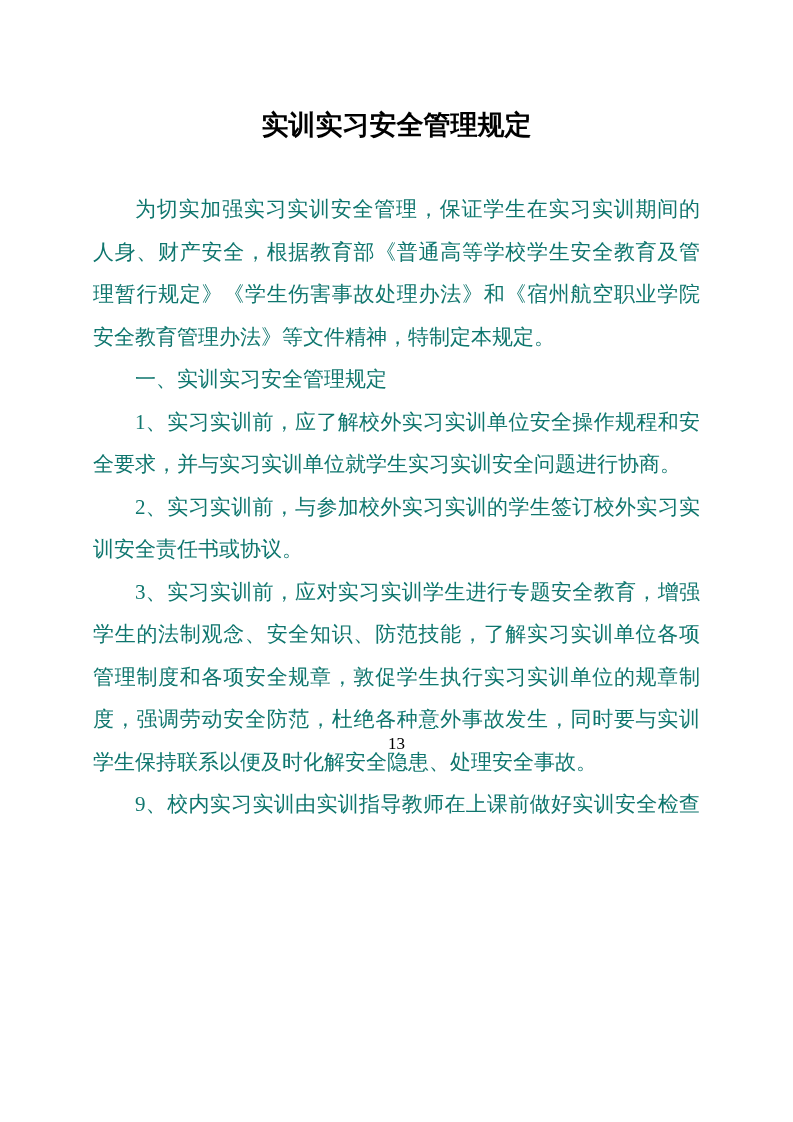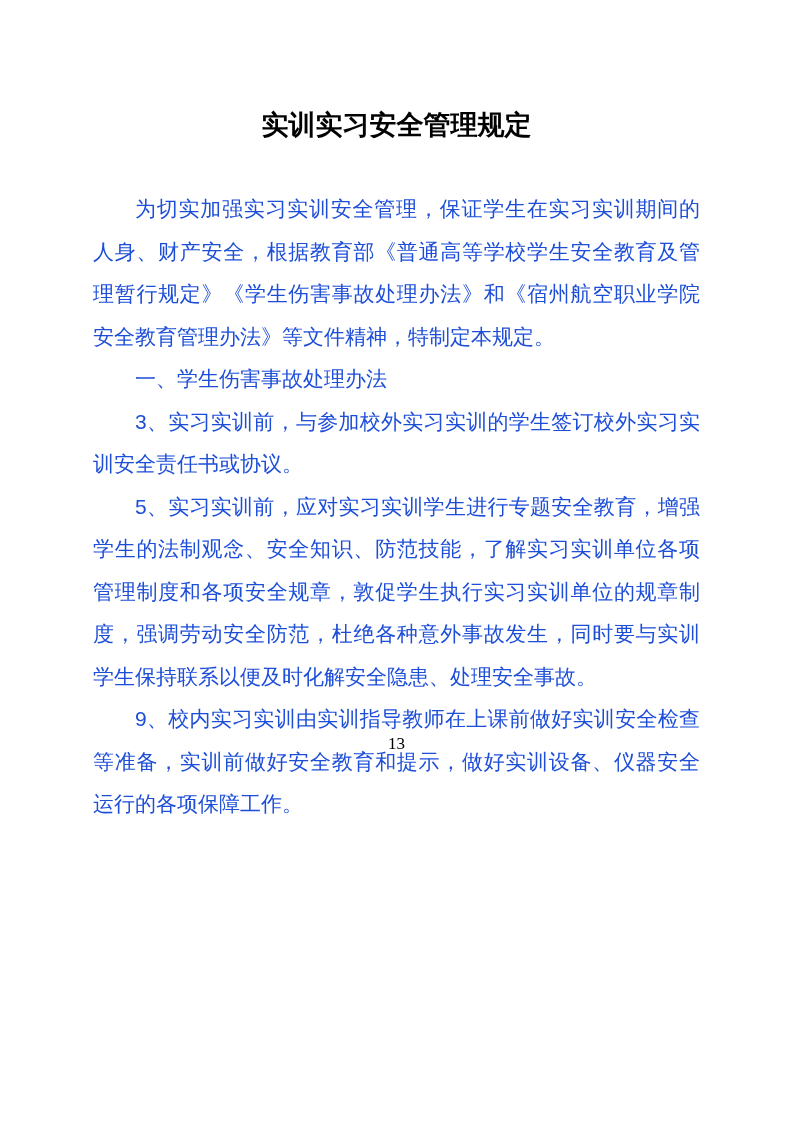--- a/index.html
+++ b/index.html
@@ -24,26 +24,26 @@
     margin: 110px 0 48px 0;
     font-family: "Liberation Sans", "DejaVu Sans", sans-serif;
     font-weight: bold;
     font-size: 27px;
     line-height: 30px;
     text-align: center;
     color: #000000;
   }
   .para {
     margin: 0;
-    font-family: Liberation Sans, sans-serif;
+    font-family: Liberation Serif, serif;
     font-size: 21px;
     line-height: 42.5px;
     text-align: justify;
     text-indent: 2em;
-    color: #1d4ed8;
+    color: #0f766e;
   }
   .heading {
     text-align: left;
   }
   .page-number {
     position: absolute;
     left: 0;
     right: 0;
     bottom: 82px;
     text-align: center;
@@ -55,26 +55,27 @@
 </style>
 </head>
 <body>
 
 <div class="page">
   <div class="content">
     <h1 class="doc-title">实训实习安全管理规定</h1>
 
     <p class="para">为切实加强实习实训安全管理，保证学生在实习实训期间的人身、财产安全，根据教育部《普通高等学校学生安全教育及管理暂行规定》《学生伤害事故处理办法》和《宿州航空职业学院安全教育管理办法》等文件精神，特制定本规定。</p>
 
-    <p class="para heading">一、学生伤害事故处理办法</p>
+    <p class="para heading">一、实训实习安全管理规定</p>
 
+    <p class="para">1、实习实训前，应了解校外实习实训单位安全操作规程和安全要求，并与实习实训单位就学生实习实训安全问题进行协商。</p>
 
-    <p class="para">3、实习实训前，与参加校外实习实训的学生签订校外实习实训安全责任书或协议。</p>
+    <p class="para">2、实习实训前，与参加校外实习实训的学生签订校外实习实训安全责任书或协议。</p>
 
-    <p class="para">5、实习实训前，应对实习实训学生进行专题安全教育，增强学生的法制观念、安全知识、防范技能，了解实习实训单位各项管理制度和各项安全规章，敦促学生执行实习实训单位的规章制度，强调劳动安全防范，杜绝各种意外事故发生，同时要与实训学生保持联系以便及时化解安全隐患、处理安全事故。</p>
+    <p class="para">3、实习实训前，应对实习实训学生进行专题安全教育，增强学生的法制观念、安全知识、防范技能，了解实习实训单位各项管理制度和各项安全规章，敦促学生执行实习实训单位的规章制度，强调劳动安全防范，杜绝各种意外事故发生，同时要与实训学生保持联系以便及时化解安全隐患、处理安全事故。</p>
 
     <p class="para">9、校内实习实训由实训指导教师在上课前做好实训安全检查等准备，实训前做好安全教育和提示，做好实训设备、仪器安全运行的各项保障工作。</p>
 
     <p class="para heading">二、仪器安全运行的各项保障工作</p>
 
   </div>
 
   <div class="page-number">13</div>
 </div>
 

